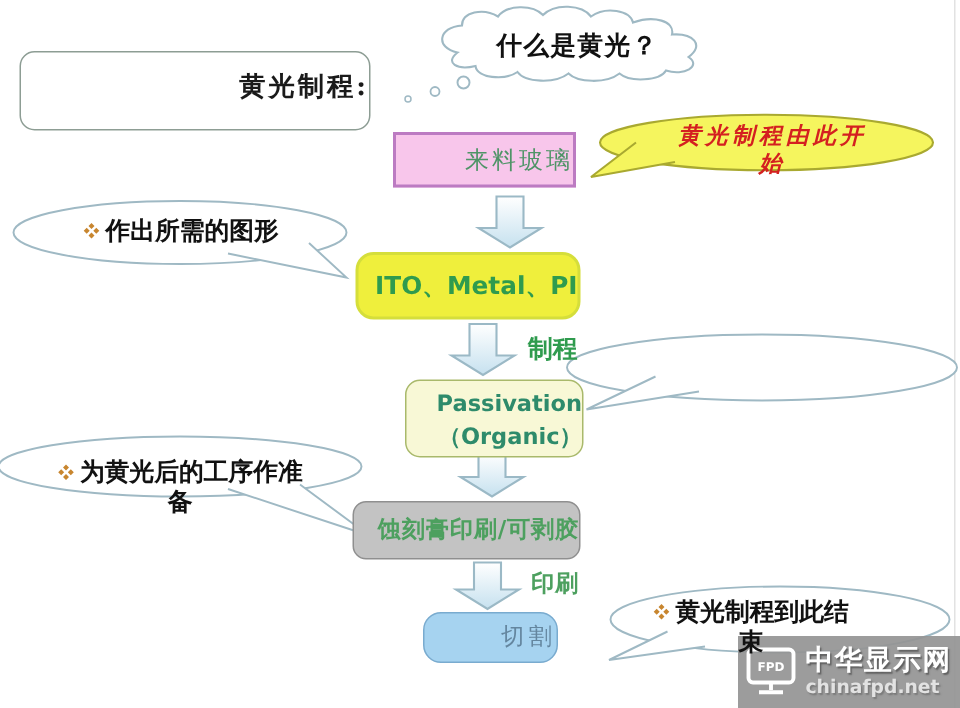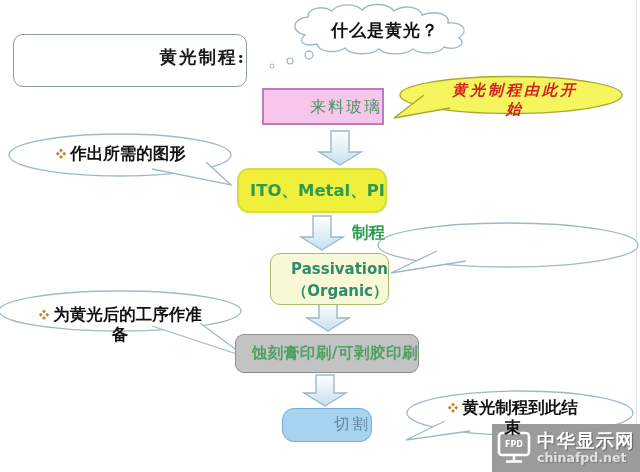--- a/index.html
+++ b/index.html
@@ -26,21 +26,21 @@
     left:237px; top:168px; width:150px; height:45px;
     background:#EFEF3C; border:2px solid #D5DE3B; border-radius:12px;
     color:#2F9B4E; font-size:16.5px; font-weight:600; line-height:42px;
   }
   .box-pass {
     left:270px; top:253px; width:119px; height:52px;
     background:#F8F8D6; border:1.5px solid #A9B96B; border-radius:10px;
     color:#2E8B6B; font-size:15px; font-weight:600; line-height:22px; padding-top:4px;
   }
   .box-etch {
-    left:235px; top:334px; width:184px; height:39px;
+    left:235px; top:334px; width:152px; height:39px;
     background:#C3C3C3; border:1.5px solid #8F8F8F; border-radius:9px;
     color:#4DA05F; font-size:15.5px; font-weight:600; line-height:36px; letter-spacing:0.5px;
   }
   .box-cut {
     left:282px; top:408px; width:90px; height:34px;
     background:#A6D3F0; border:1.5px solid #79ABCF; border-radius:12px;
     color:#64869F; font-size:15.5px; letter-spacing:3px; line-height:31px;
   }
 
   
@@ -49,21 +49,21 @@
     font-family:"DejaVu Serif","Liberation Serif",serif;
   }
   .t-cloud   { left:292px; top:19px;  width:186px; font-size:17px; letter-spacing:1px; }
   .t-pattern { left:18px;  top:143px; width:205px; font-size:16.5px; }
   .t-start   {
     left:430px; top:81px; width:170px; font-size:15px; line-height:19px;
     color:#D42020; font-style:italic; letter-spacing:3px;
   }
   .t-sensor  { left:390px; top:229px; width:238px; font-size:17px; line-height:22px; }
   .t-prepare { left:8px;   top:305px; width:224px; font-size:16.5px; line-height:20px; }
-  .t-end     { left:420px; top:398px; width:185px; font-size:16.5px; line-height:20px; }
+  .t-end     { left:408px; top:398px; width:185px; font-size:16.5px; line-height:20px; }
   .bullet { display:inline-block; vertical-align:-1px; margin-right:3px; }
 
   
   .watermark {
     position:absolute; z-index:30; left:492px; top:424px; width:150px; height:48px;
     background:rgba(148,148,148,0.92); display:flex; align-items:center;
     padding-left:5px; box-sizing:border-box;
   }
   .wm-text { margin-left:4px; line-height:1; }
   .wm-name {

